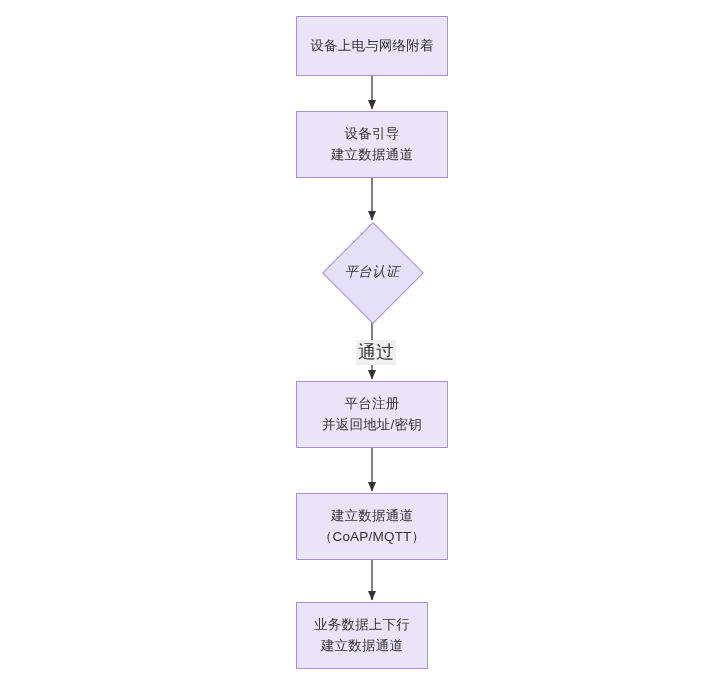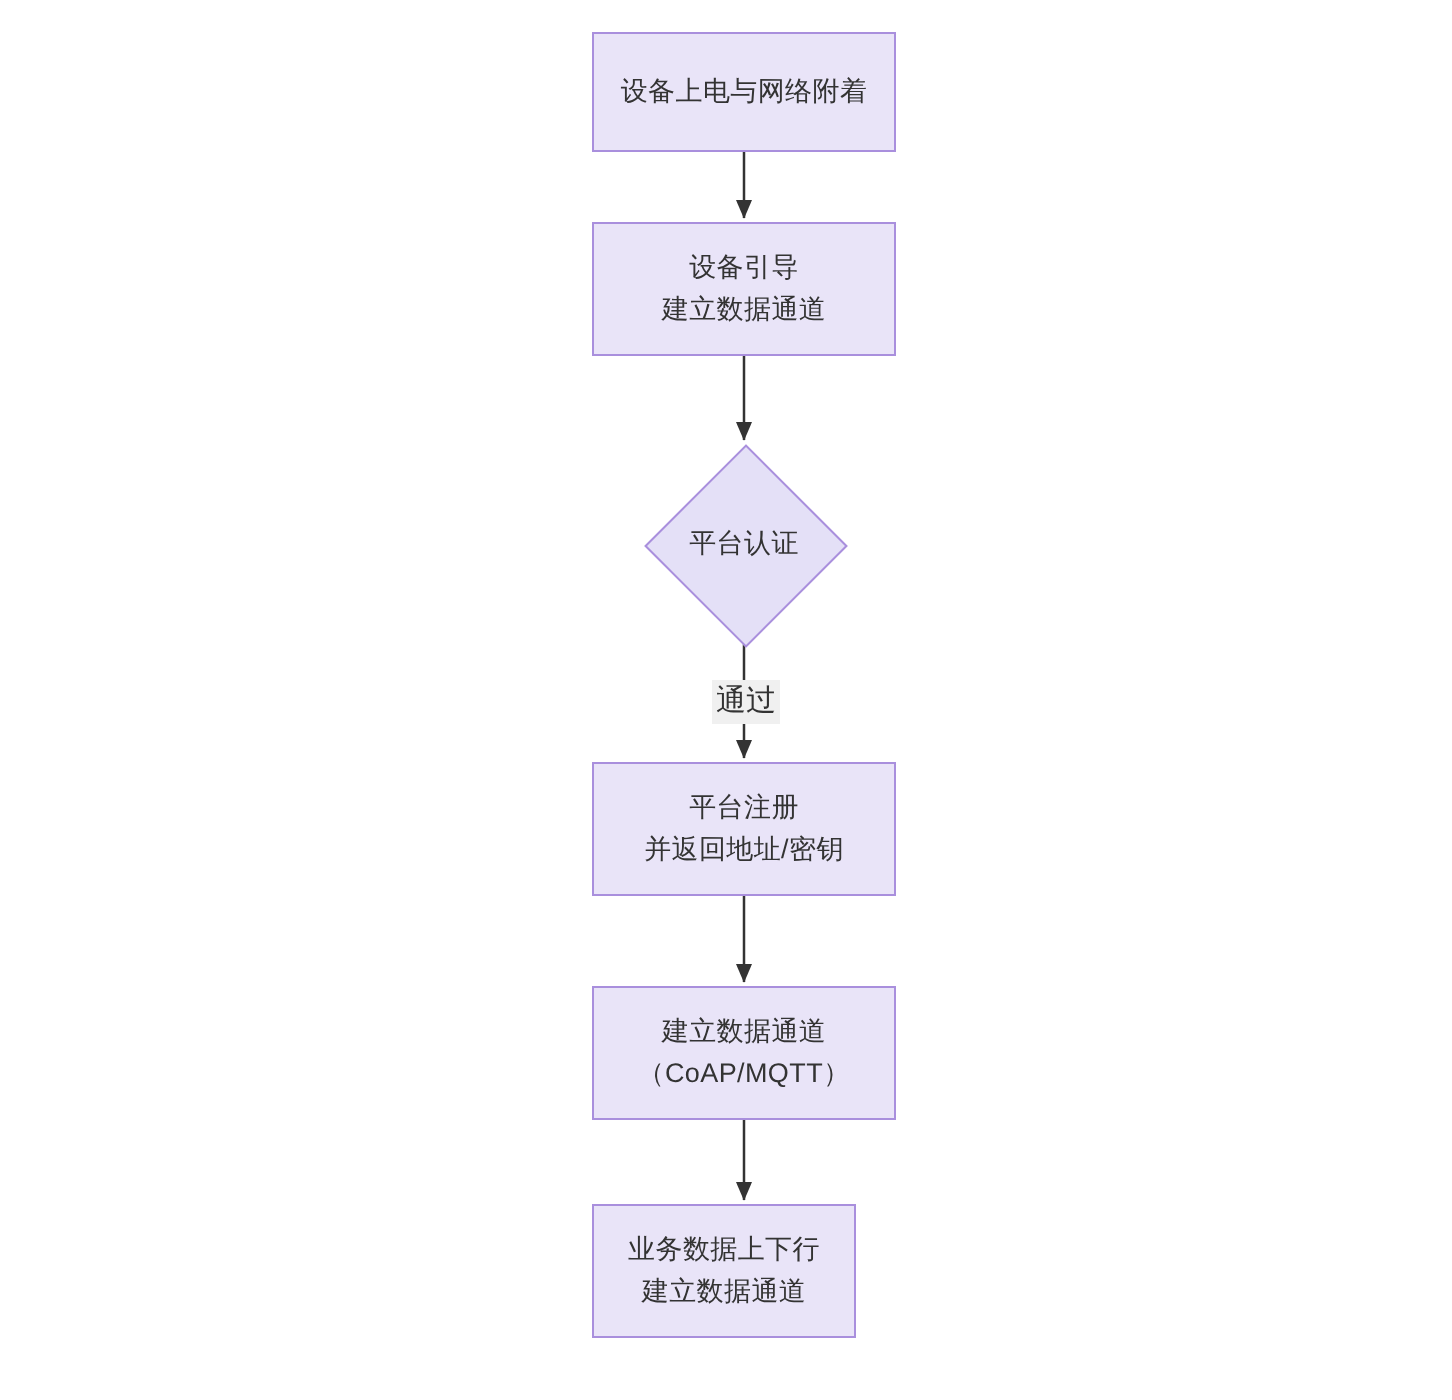--- a/index.html
+++ b/index.html
@@ -45,20 +45,21 @@
     background: #e9e4f8;
     border: 1.4px solid #a98fdd;
   }
   .node-label-line {
     display: block;
     white-space: nowrap;
   }
   .node-decision {
     width: 100px;
     height: 100px;
+    font-style: italic;
   }
   .node-decision .diamond-shape {
     position: absolute;
     left: 50%;
     top: 50%;
     width: 70px;
     height: 70px;
     margin-left: -35px;
     margin-top: -35px;
     background: #e4e0f7;
@@ -66,21 +67,21 @@
     transform: rotate(45deg);
   }
   .node-decision .decision-text {
     position: relative;
     z-index: 2;
   }
   .edge-label {
     position: absolute;
     background: #f0f0f0;
     color: #333333;
-    font-size: 15px;
+    font-size: 18px;
     line-height: 1.3;
     padding: 1px 2px;
     white-space: nowrap;
   }
 </style>
 </head>
 <body>
 
 <div id="flowchart-canvas">
 

